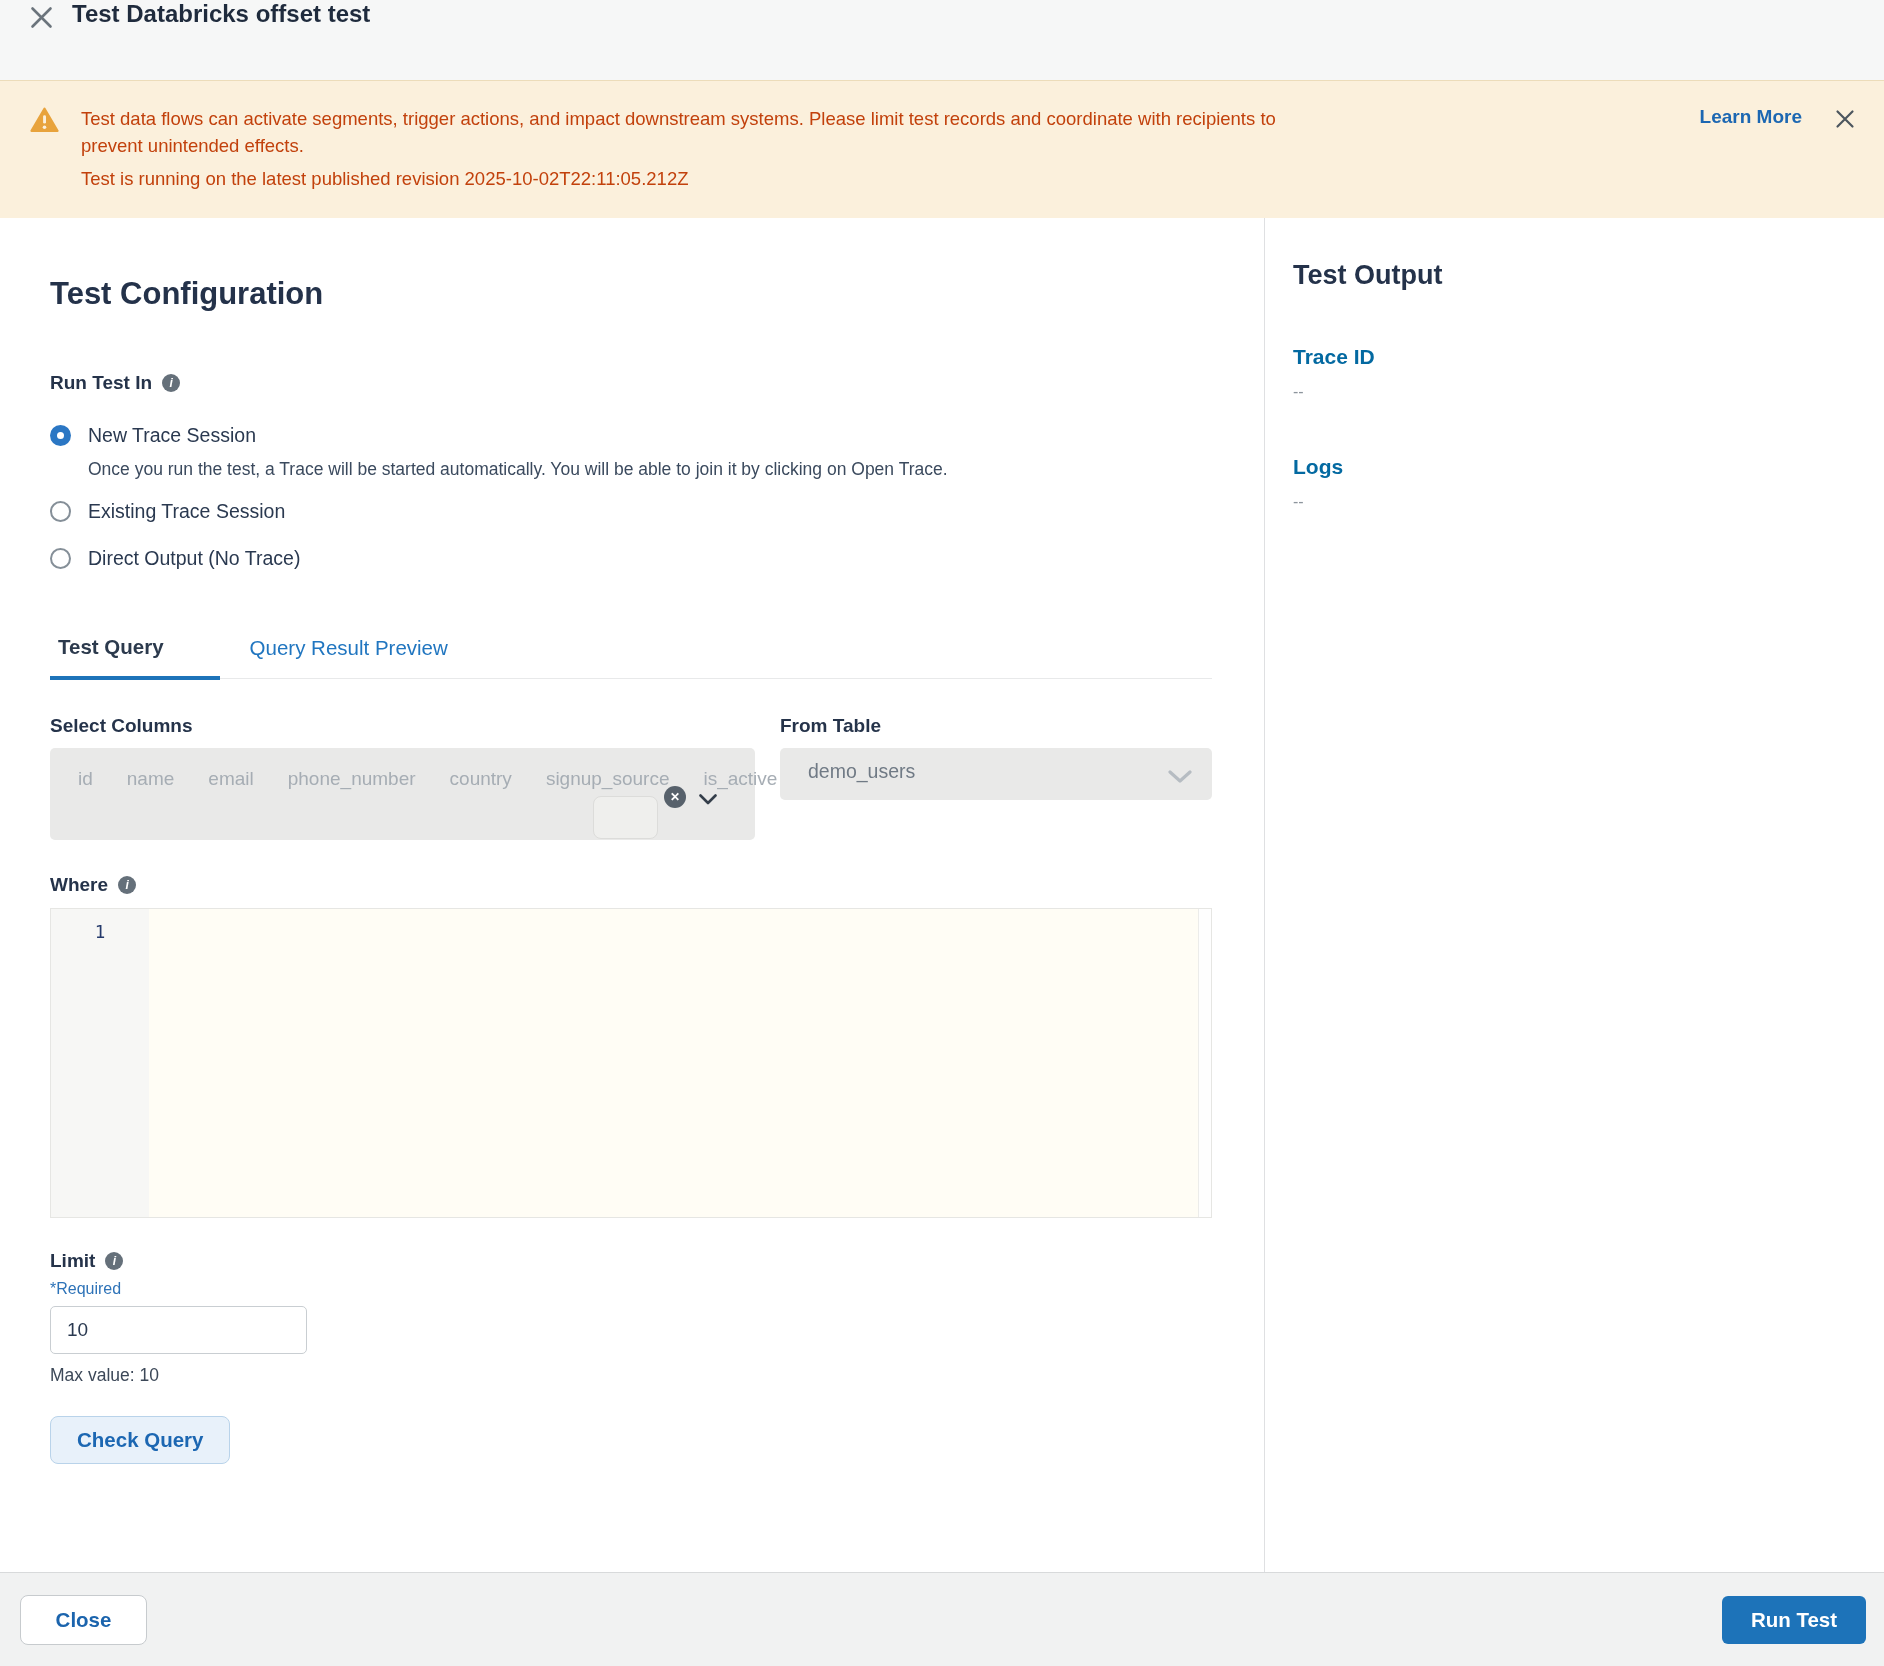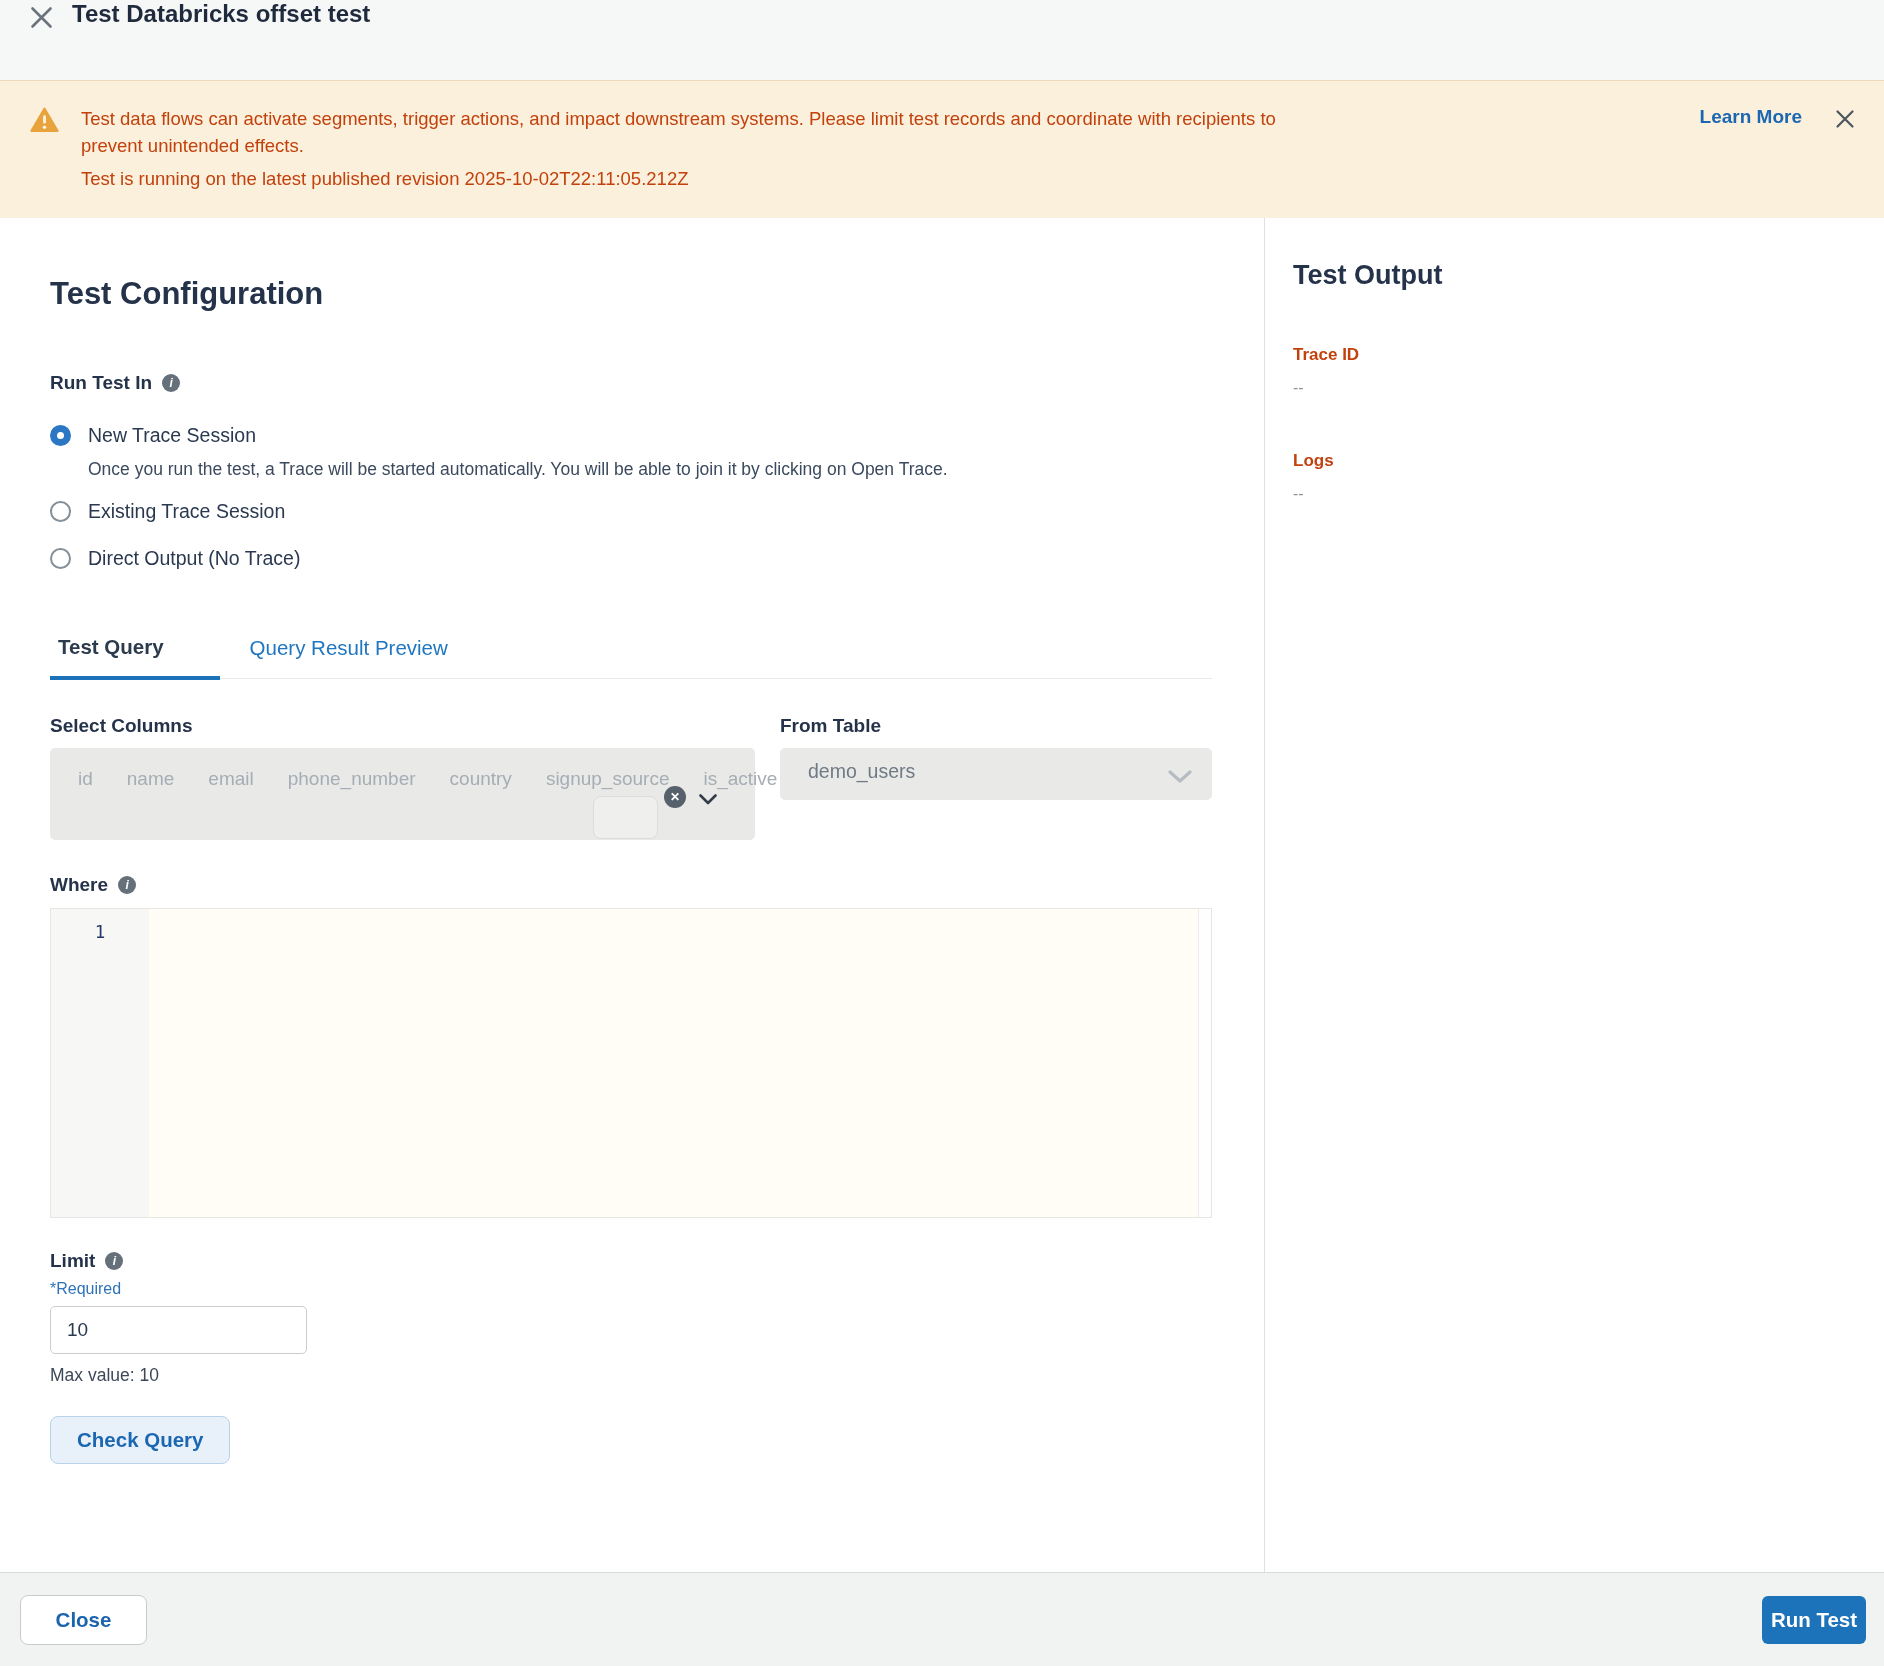--- a/index.html
+++ b/index.html
@@ -77,27 +77,27 @@
   .limit-input { margin-top: 8px; width: 257px; height: 48px; border: 1px solid #c9ced2; border-radius: 5px; font-family: "Liberation Sans", sans-serif; font-size: 19px; color: #2a3950; padding: 0 16px; background: #ffffff; }
   .max-hint { margin-top: 11px; font-size: 17.5px; color: #3c4858; }
 
   
   .check-btn { margin-top: 30px; background: #e8f1fa; border: 1px solid #b9d3ea; border-radius: 8px; padding: 11px 26px; font-family: "Liberation Sans", sans-serif; font-size: 20.5px; font-weight: bold; color: #1c67b2; cursor: pointer; }
   .check-helper { margin-top: 24px; font-size: 17.5px; color: #323f4f; }
 
   
   .side-title { font-size: 27px; font-weight: bold; color: #24324a; }
   .output-section { margin-top: 54px; }
-  .output-label { font-size: 17px; font-weight: bold; color: #c2410c; }
+  .output-label { font-size: 21px; font-weight: bold; color: #0369a1; }
   .output-value { margin-top: 14px; font-size: 16px; color: #8d959d; }
 
   
   .footer { flex: 0 0 94px; background: #f1f2f2; border-top: 1px solid #d8dadb; display: flex; align-items: center; justify-content: space-between; padding: 0 18px 0 20px; }
   .close-btn { background: #ffffff; border: 1px solid #c7cbce; border-radius: 8px; width: 127px; height: 50px; font-family: "Liberation Sans", sans-serif; font-size: 20.5px; font-weight: bold; color: #1b64ad; cursor: pointer; }
-  .run-btn { background: #1d73b9; border: none; border-radius: 6px; width: 104px; height: 48px; font-family: "Liberation Sans", sans-serif; font-size: 20.5px; font-weight: bold; color: #ffffff; cursor: pointer; }
+  .run-btn { background: #1d73b9; border: none; border-radius: 6px; width: 144px; height: 48px; font-family: "Liberation Sans", sans-serif; font-size: 20.5px; font-weight: bold; color: #ffffff; cursor: pointer; }
 </style>
 </head>
 <body>
 
 <div class="page">
 
   <div class="header">
     <button class="header-close">
       <svg width="23" height="23" viewBox="0 0 23 23">
         <path d="M2.5 2.5 L20.5 20.5 M20.5 2.5 L2.5 20.5" stroke="#6b747c" stroke-width="2.6" stroke-linecap="round" fill="none"></path>

